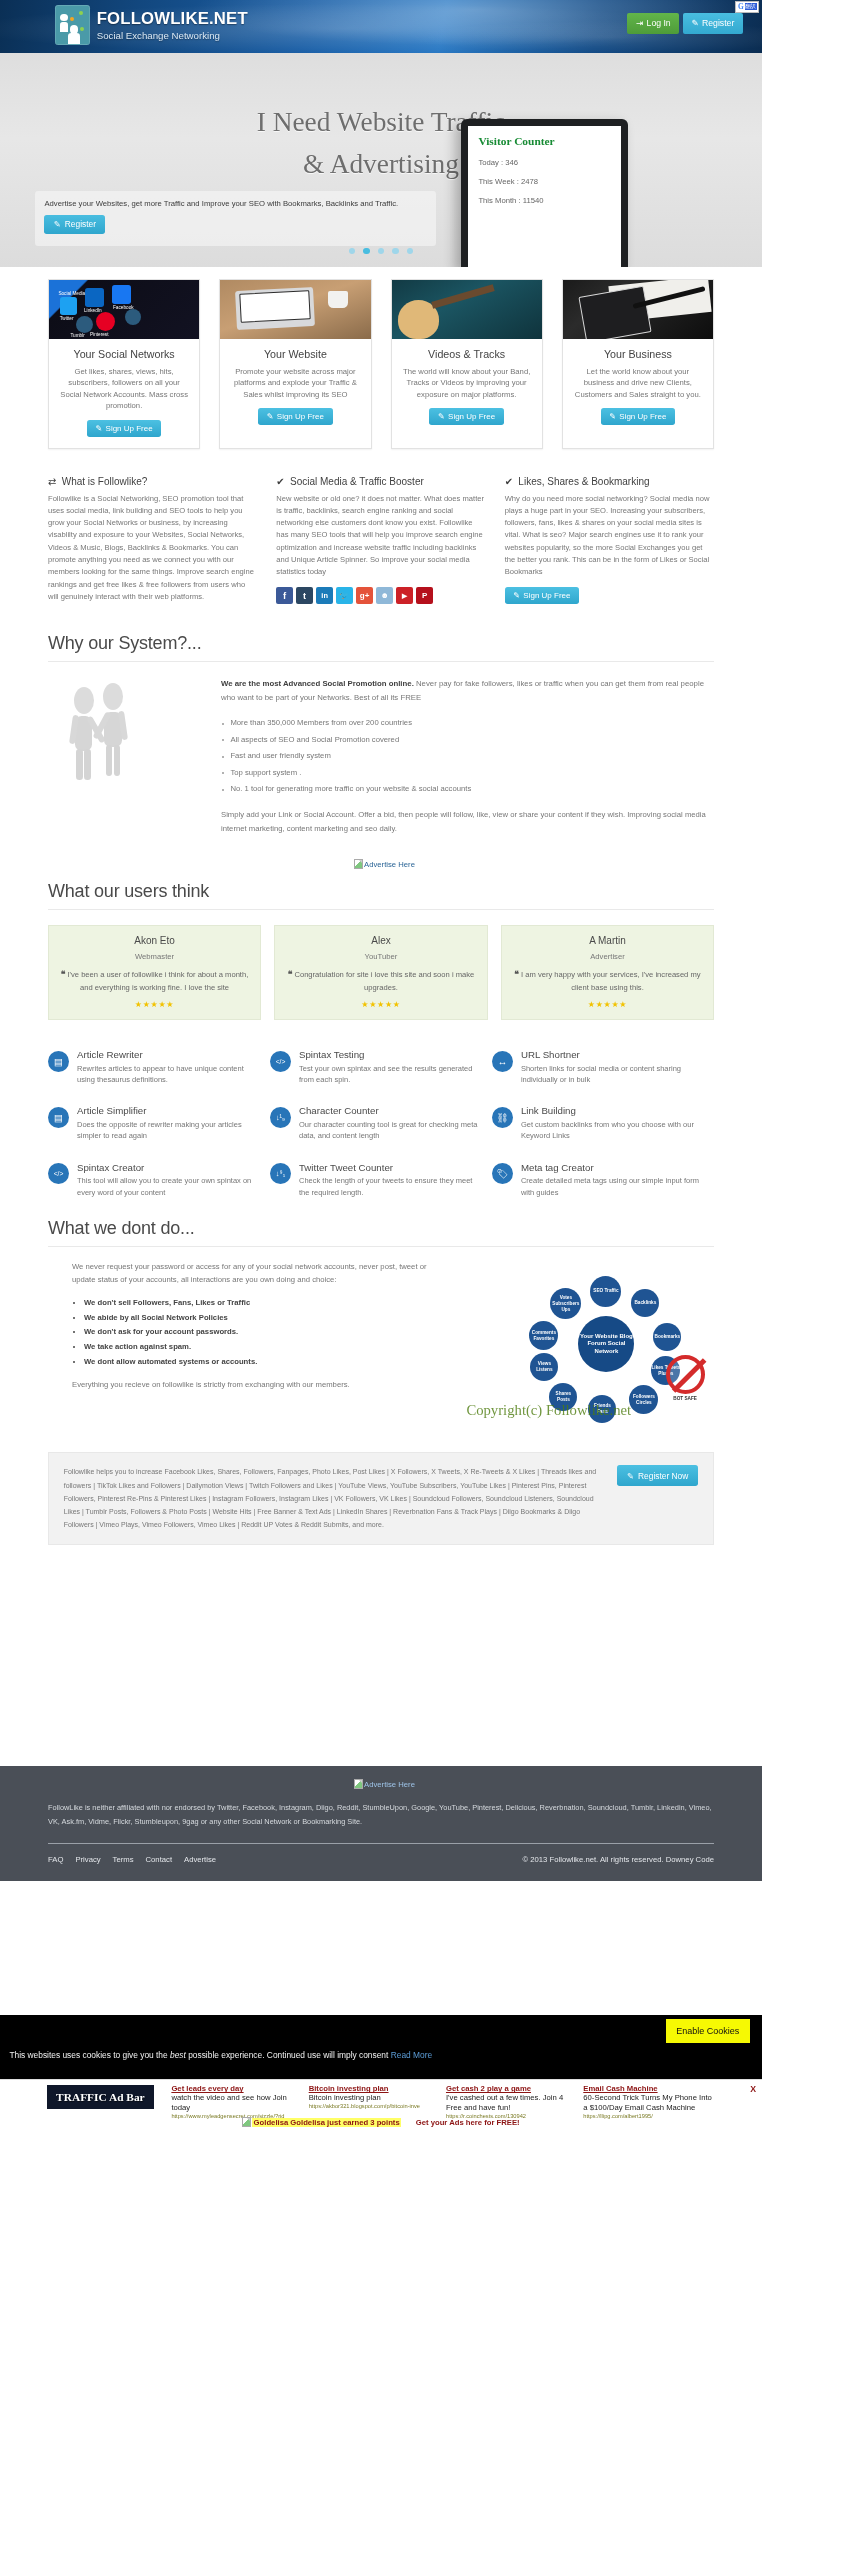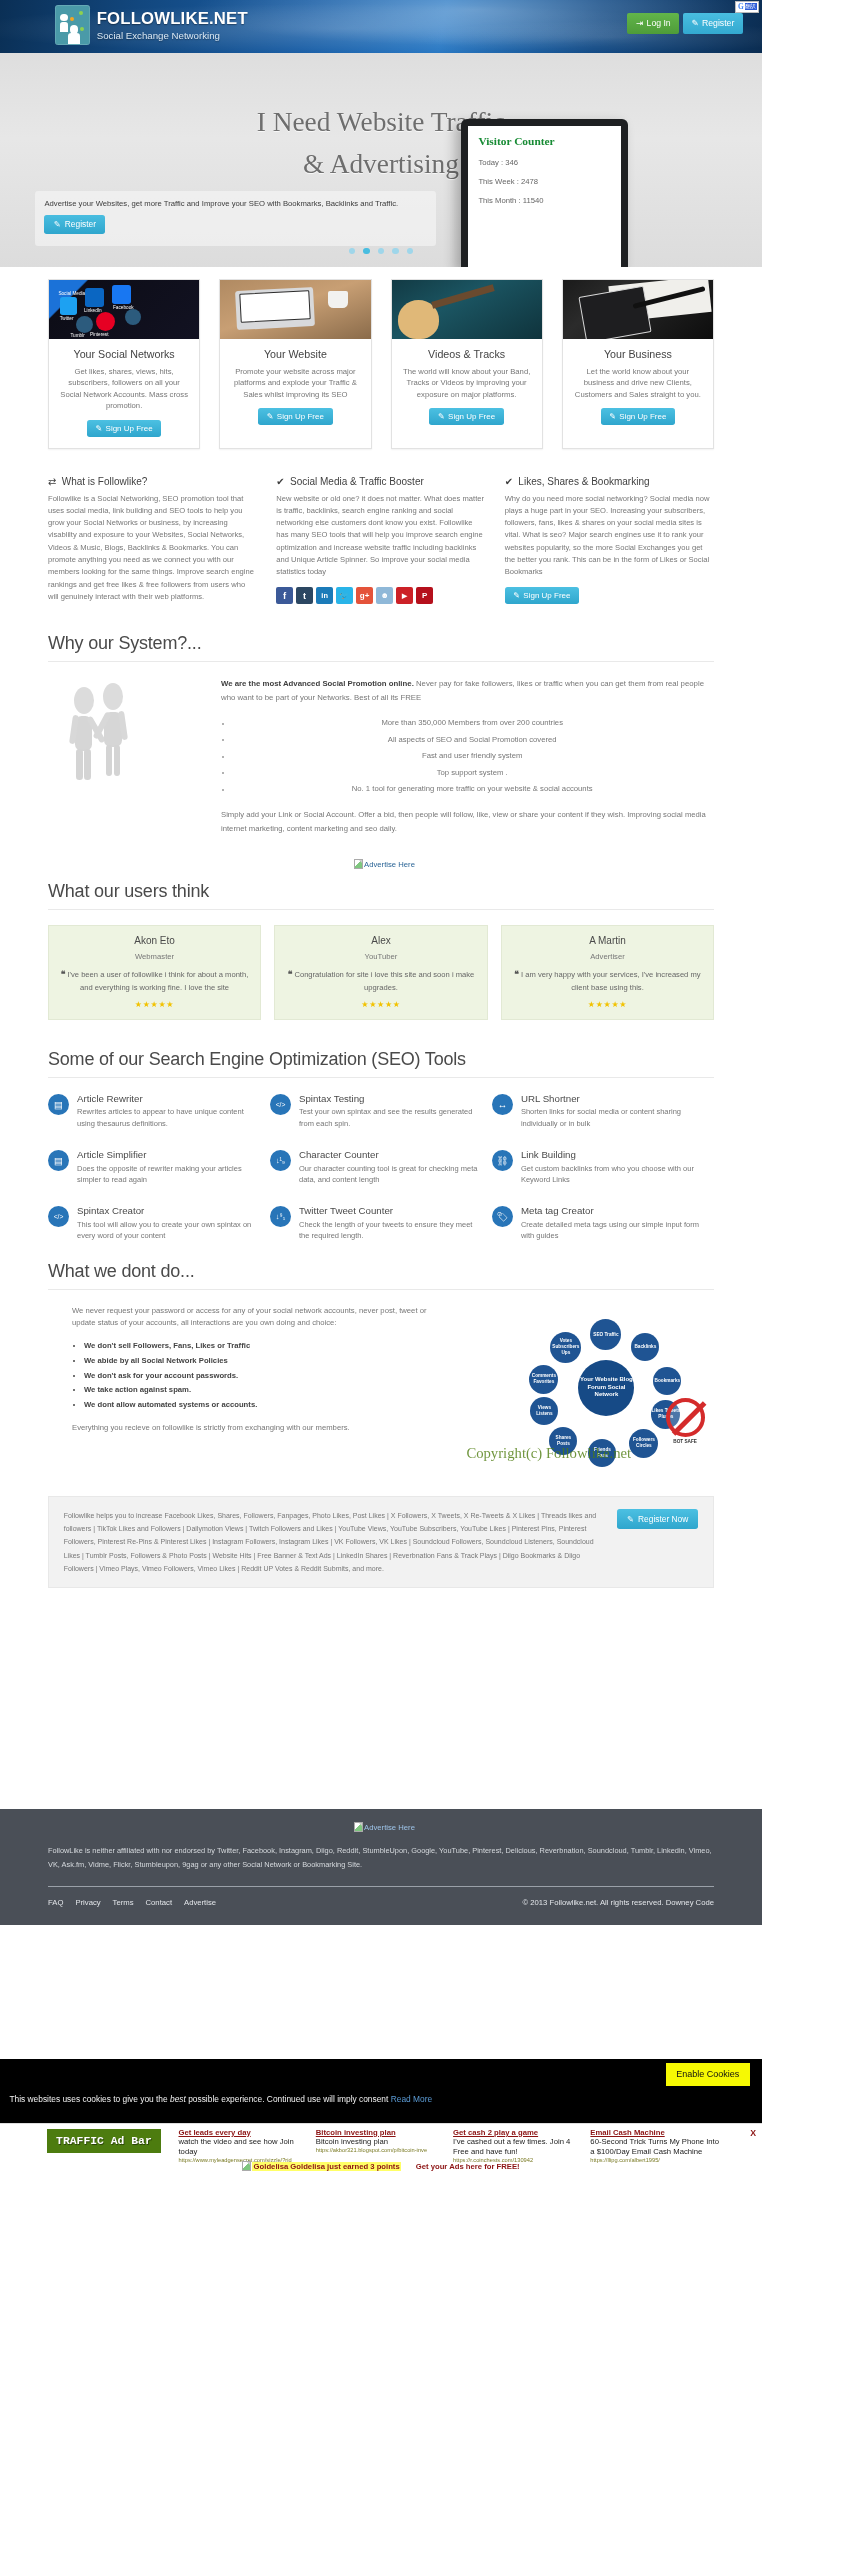--- a/index.html
+++ b/index.html
@@ -164,21 +164,21 @@
   .fig .head { width:20px;height:27px;border-radius:50%;background:#dcdcdc; }
   .fig .body { width:17.4px;height:35px;background:#d6d6d6;border-radius:6.7px;margin:1.3px auto 0; }
   .fig .legL,.fig .legR { position:absolute;width:6.7px;height:31px;background:#d4d4d4;border-radius:3.3px;top:62px;}
   .fig .legL{left:2.7px;} .fig .legR{left:10.7px;}
   .fig .armL,.fig .armR{position:absolute;width:6px;height:29px;background:#d8d8d8;border-radius:3.3px;top:28px;}
   .why-text { flex: 1; }
   .why-text .lead { font-size: 7.8px; color: #777; line-height: 1.8; margin-bottom: 10.7px; }
   .why-text .lead b { color: #3f3f3f; }
   .why-text ul { list-style: none; margin-bottom: 10.7px; }
   .why-text ul li {
-    font-size: 7.7px; color: #777; line-height: 1.1; padding: 4px 0 4px 9.4px; position: relative; text-align: center;
+    font-size: 7.7px; color: #777; line-height: 1.1; padding: 4px 0 4px 9.4px; position: relative;
   }
   .why-text ul li:before {
     content: ""; position: absolute; left: 1.3px; top: 7.4px;
     width: 2px; height: 2px; background: #999; border-radius: 50%;
   }
   .why-text .tail { font-size: 7.7px; color: #777; line-height: 1.8; }
 
   .adhere {
     text-align: center; padding: 23px 0 12px; font-size: 7.7px; margin-left: 7px;
   }
@@ -280,22 +280,22 @@
   .btn-cookies {
     position: absolute; right: 12px; top: 4px; background: #f6f903; color: #111;
     border: none; padding: 6.7px 10.7px; font-size: 9px; cursor: pointer;
     font-family: "Liberation Sans", sans-serif;
   }
 
   
   .adbar { background: #fff; border-top: 0.7px solid #ddd; padding: 4px 6.7px 2.7px; position: relative; height: 49px; }
   .adrow { display: flex; align-items: flex-start; gap: 5.3px; }
   .adlogo {
-    background: #4d7c0f; color: #fff; font-weight: bold; font-size: 11.4px;
-    padding: 5.3px 9.4px; font-family: Liberation Mono, monospace;
+    background: #0f172a; color: #fff; font-weight: bold; font-size: 11.4px;
+    padding: 5.3px 9.4px; font-family: Liberation Serif, serif;
     text-shadow: 0.7px 0.7px 0.7px rgba(0,0,0,.5); margin: 1.3px 12px 0 40px;
     white-space: nowrap; height: 24px; display: flex; align-items: center;
   }
   .adcell { width: 132px; }
   .adcell a.t {
     color: #8c1313; font-size: 7.7px; font-weight: bold; text-decoration: underline;
     display: block; cursor: pointer;
   }
   .adcell .d { color: #222; font-size: 7.7px; line-height: 1.3; }
   .adcell .u { color: #7a7a24; font-size: 5.7px; white-space: nowrap; overflow: hidden; }
@@ -545,21 +545,20 @@
       <div class="tcard">
         <div class="nm">A Martin</div>
         <div class="rl">Advertiser</div>
         <div class="qt"><span class="q">❝</span><span>I am very happy with your services, I've increased my client base using this.</span></div>
         <div class="stars">★★★★★</div>
       </div>
     </div>
   </div>
 
   <div class="sec sec-wrap">
-    <div class="sec-head">Some of our Search Engine Optimization (SEO) Tools</div>
     <div class="tools">
       <div class="tool">
         <div class="tool-ic">▤</div>
         <div>
             <h5>Article Rewriter</h5>
         <p>Rewrites articles to appear to have unique content using thesaurus definitions.</p>
           </div>
       </div>
       <div class="tool">
         <div class="tool-ic" style="font-size:6.7px">&lt;/&gt;</div>

